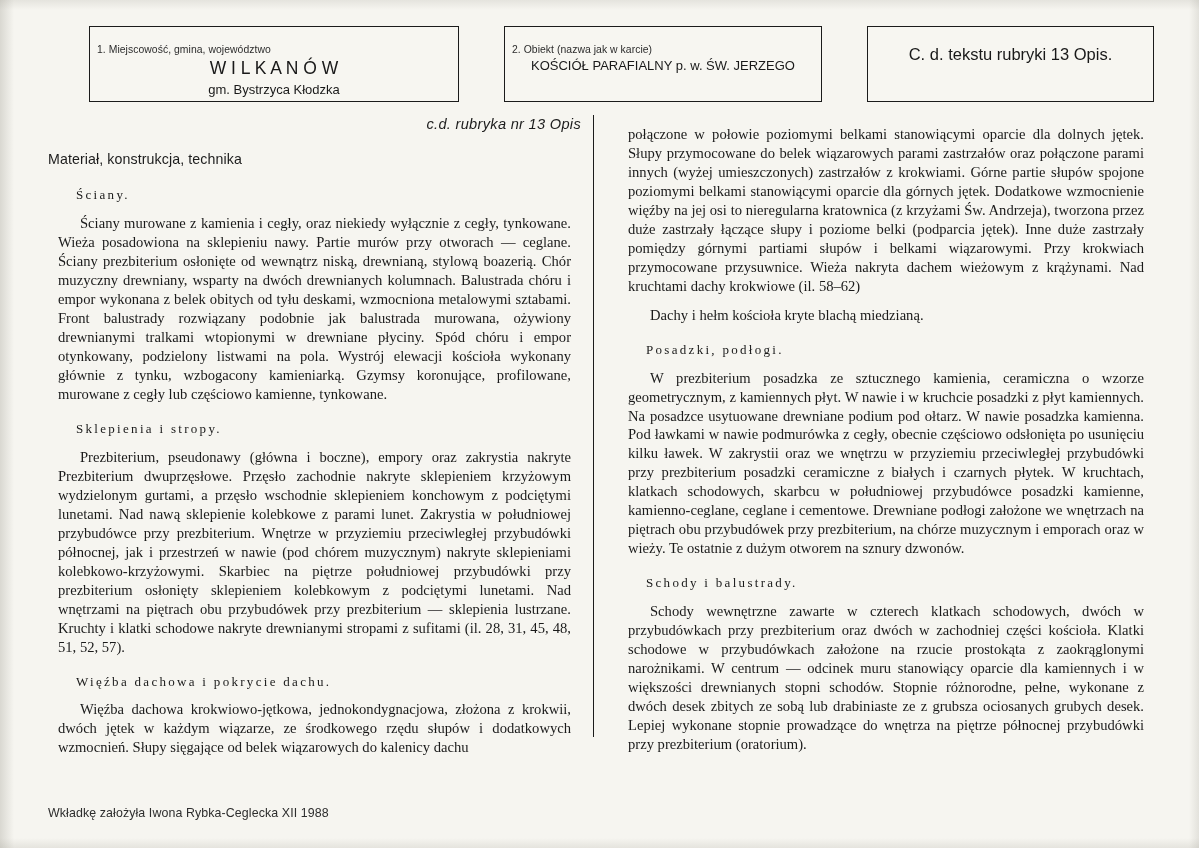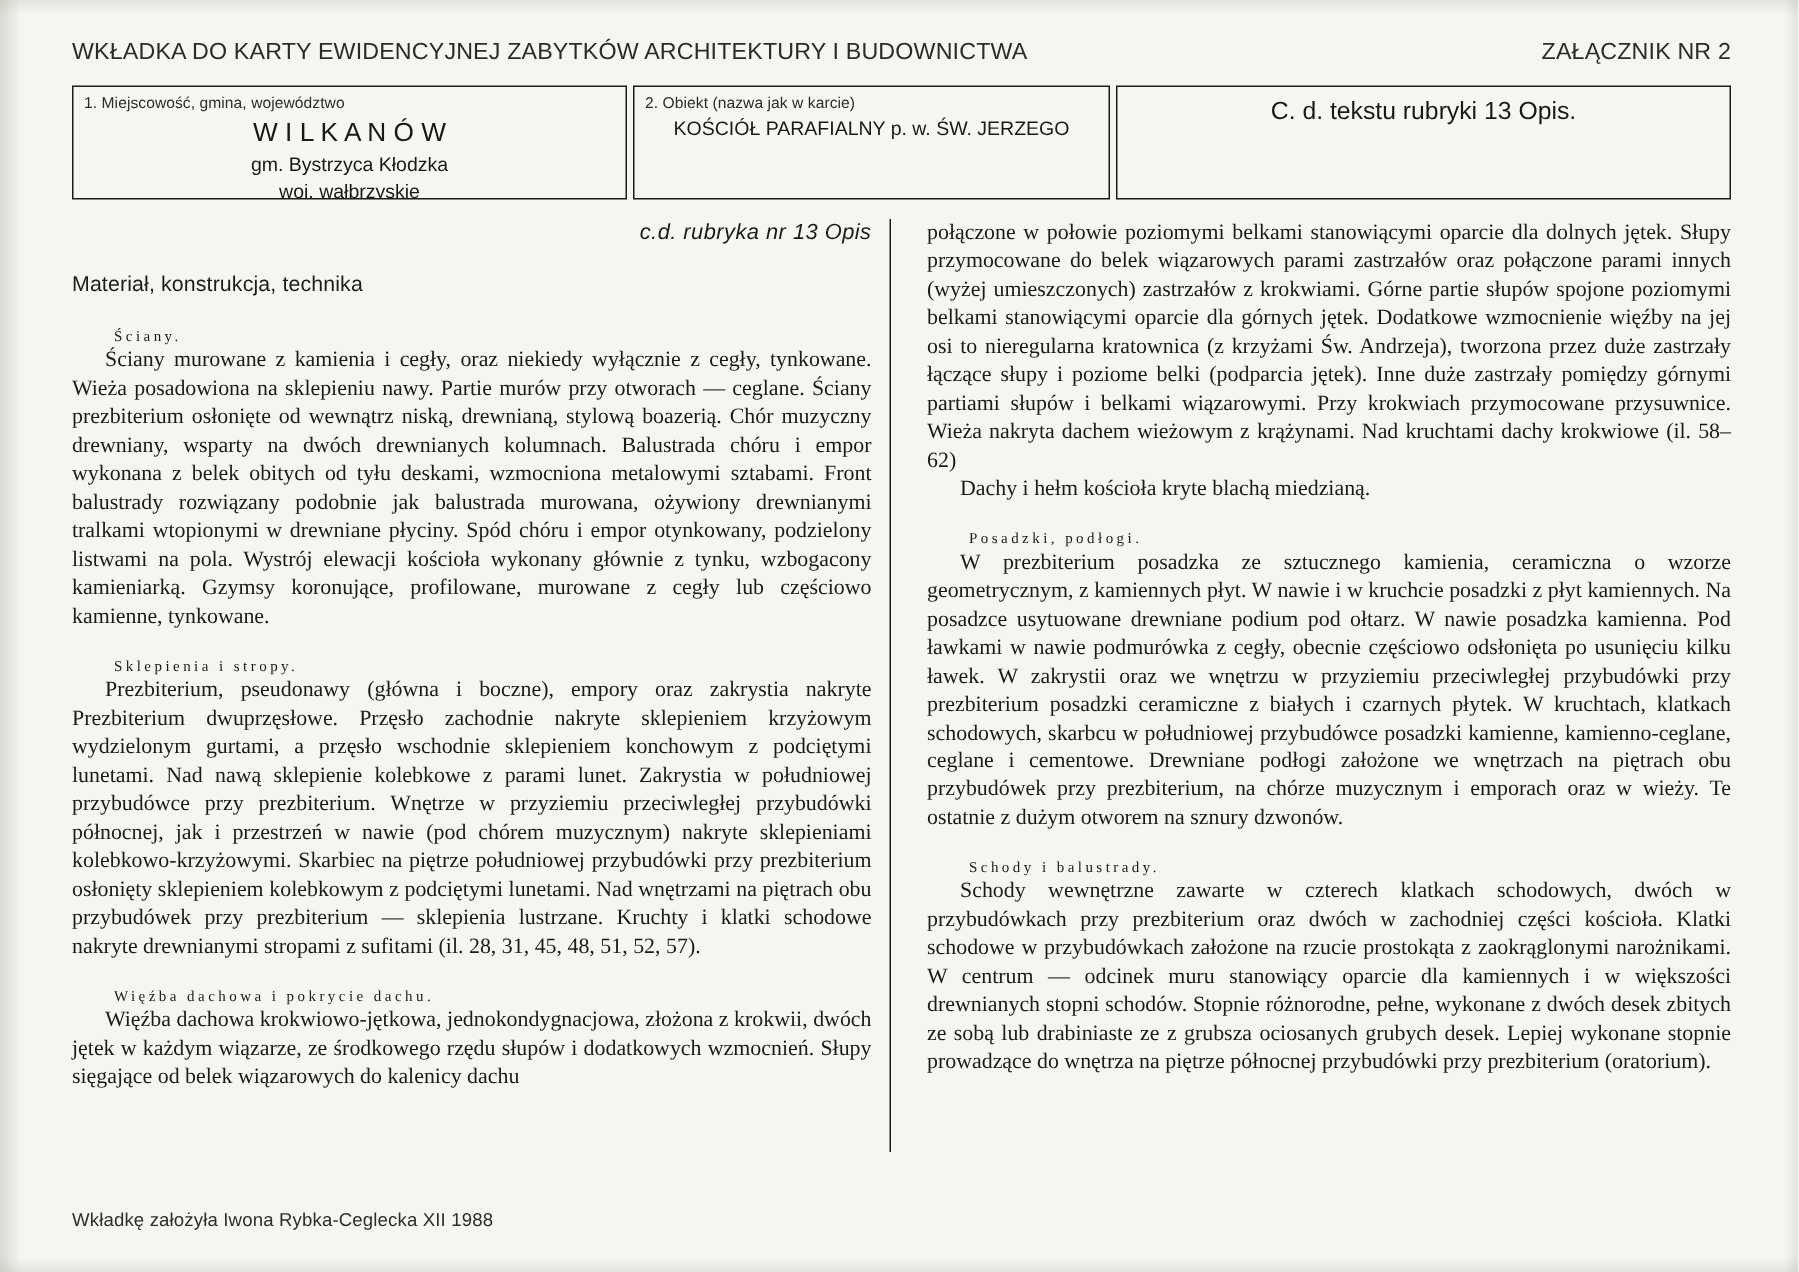--- a/index.html
+++ b/index.html
@@ -54,23 +54,24 @@
 
   
   .boxrow {
     display: flex;
     gap: 4px;
     height: 76px;
   }
   .box {
     border: 1.6px solid #1b1b1b;
     box-sizing: border-box;
-    padding: 5px 7px 4px 7px;
+    padding: 16px 7px 4px 7px;
     background: #f7f6f1;
     overflow: hidden;
+    margin-left: 41px;
   }
   .box.b1 { width: 370px; }
   .box.b2 { width: 318px; }
   .box.b3 { flex: 1 1 auto; }
   .box-caption {
     font-family: "Liberation Sans", sans-serif;
     font-size: 10.4px;
     color: #2c2c2c;
     line-height: 1.25;
     letter-spacing: .05px;
@@ -122,24 +123,24 @@
     color: #1c1c1c;
     text-align: left;
     margin: 0 0 19px 0;
     letter-spacing: .1px;
   }
   .sec-title {
     margin: 0;
     padding-left: 28px;
     text-align: left;
     letter-spacing: 2.3px;
-    font-size: 10px;
+    font-size: 13px;
   }
   p.body {
-    margin: 0;
+    margin: 10px;
     text-indent: 22px;
   }
   p.body.cont { text-indent: 0; }
   p.gap { margin-top: 17px; }
 
   
   .footer {
     position: absolute;
     left: 48px;
     top: 806px;
@@ -148,24 +149,20 @@
     color: #2d2d2d;
     letter-spacing: .1px;
   }
 </style>
 </head>
 <body>
 
 <div class="page">
   <div class="sheet">
 
-    <div class="doc-header">
-      <span class="title-left">WKŁADKA DO KARTY EWIDENCYJNEJ ZABYTKÓW ARCHITEKTURY I BUDOWNICTWA</span>
-      <span class="title-right">ZAŁĄCZNIK NR 2</span>
-    </div>
 
     <div class="boxrow">
 
       <div class="box b1">
         <div class="box-caption">1. Miejscowość, gmina, województwo</div>
         <div class="box-value">W I L K A N Ó W</div>
         <div class="box-value sm">gm. Bystrzyca Kłodzka</div>
         <div class="box-value sm">woj. wałbrzyskie</div>
       </div>
 

